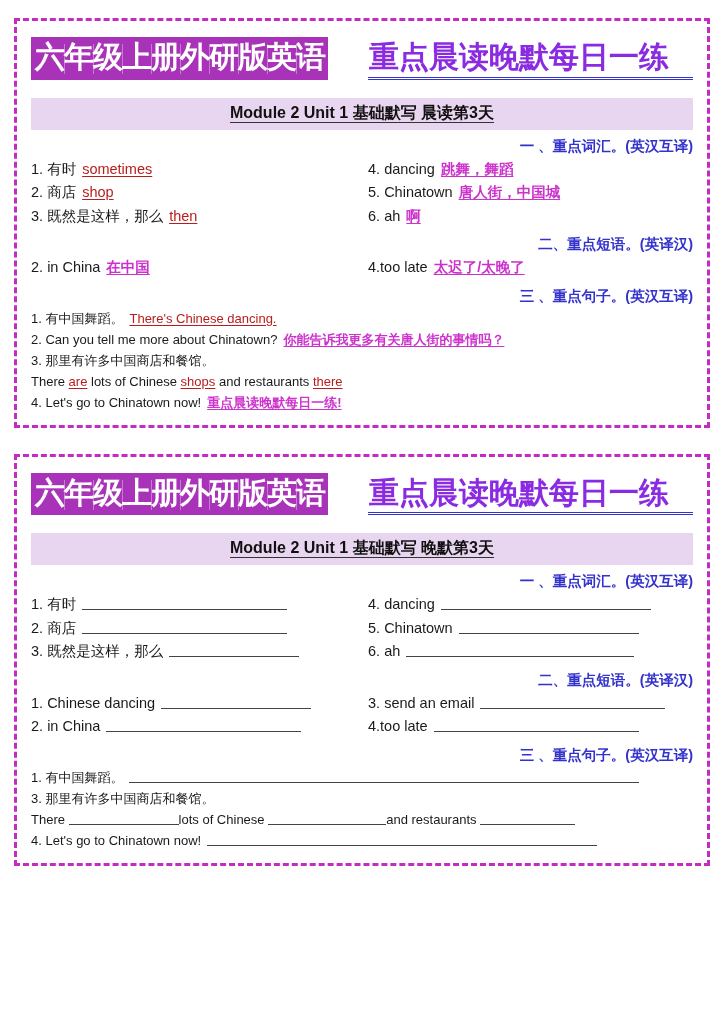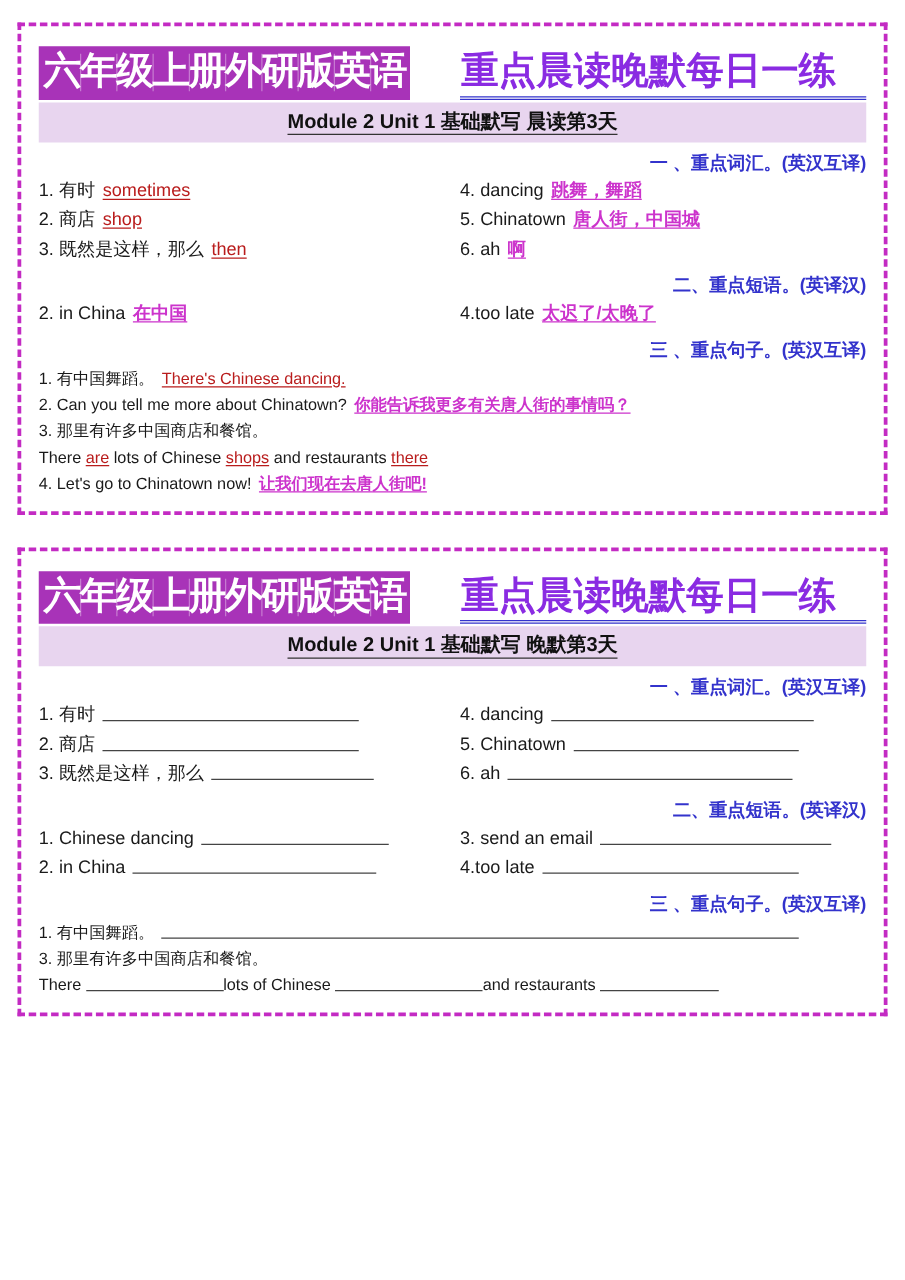--- a/index.html
+++ b/index.html
@@ -69,21 +69,21 @@
   }
 
   
   .subtitle {
     background: #e8d5ef;
     text-align: center;
     font-size: 16px;
     font-weight: bold;
     color: #111111;
     padding: 5px 0 6px 0;
-    margin-top: 2px;
+    margin-top: 18px;
   }
   .subtitle span {
     border-bottom: 1px solid #333333;
     padding-bottom: 1px;
   }
 
   
   .sec-head {
     color: #3333cc;
     font-weight: bold;
@@ -165,21 +165,21 @@
           <div class="col left"><span>2. </span><span>in China</span><span class="gap"></span><span class="ans">在中国</span></div>
           <div class="col right"><span>4.too </span><span>late</span><span class="gap"></span><span class="ans">太迟了/太晚了</span></div>
         </div>
       </div>
       <div class="sec-head">三 、重点句子。(英汉互译)</div>
       <div class="rows">
         <div class="full"><span>1. </span><span>有中国舞蹈。</span><span class="gap"></span><span class="ans-en">There's Chinese dancing.</span></div>
         <div class="full"><span>2. </span><span>Can you tell me more about Chinatown?</span><span class="gap"></span><span class="ans">你能告诉我更多有关唐人街的事情吗？</span></div>
         <div class="full"><span>3. </span><span>那里有许多中国商店和餐馆。</span></div>
         <div class="full"><span>There </span><span class="ans-en">are</span> <span> lots of Chinese </span><span class="ans-en">shops</span> <span> and restaurants </span><span class="ans-en">there</span> </div>
-        <div class="full"><span>4. </span><span>Let's go to Chinatown now!</span><span class="gap"></span><span class="ans">让我们现在去唐人街吧!</span></div>
+        <div class="full"><span>4. </span><span>Let's go to Chinatown now!</span><span class="gap"></span><span class="ans">重点晨读晚默每日一练!</span></div>
       </div>
     </div>
     <div class="card">
       <div class="title-row">
         <div class="title-box"><span>六</span><span class="sep"></span><span>年</span><span class="sep"></span><span>级</span><span class="sep"></span><span>上</span><span class="sep"></span><span>册</span><span class="sep"></span><span>外</span><span class="sep"></span><span>研</span><span class="sep"></span><span>版</span><span class="sep"></span><span>英</span><span class="sep"></span><span>语</span></div>
         <div class="title-tail">重点晨读晚默每日一练</div>
       </div>
       <div class="subtitle"><span>Module 2 Unit 1  基础默写  晚默第3天</span></div>
       <div class="sec-head">一 、重点词汇。(英汉互译)</div>
       <div class="rows">
@@ -205,15 +205,16 @@
         <div class="row2">
           <div class="col left"><span>2. </span><span>in China</span><span class="gap"></span><span class="blank" style="width: 195px;"></span></div>
           <div class="col right"><span>4.too </span><span>late</span><span class="gap"></span><span class="blank" style="width: 205px;"></span></div>
         </div>
       </div>
       <div class="sec-head">三 、重点句子。(英汉互译)</div>
       <div class="rows">
         <div class="full"><span>1. </span><span>有中国舞蹈。</span><span class="gap"></span><span class="blank" style="width: 510px;"></span></div>
         <div class="full"><span>3. </span><span>那里有许多中国商店和餐馆。</span></div>
         <div class="full"><span>There </span><span class="blank" style="width: 110px;"></span><span>lots of Chinese </span><span class="blank" style="width: 118px;"></span><span>and restaurants </span><span class="blank" style="width: 95px;"></span></div>
+        <div class="full"><span>4. </span><span>Let's go to Chinatown now!</span><span class="gap"></span><span class="blank" style="width: 390px;"></span></div>
       </div>
     </div>
   </div>
 
 </body></html>

